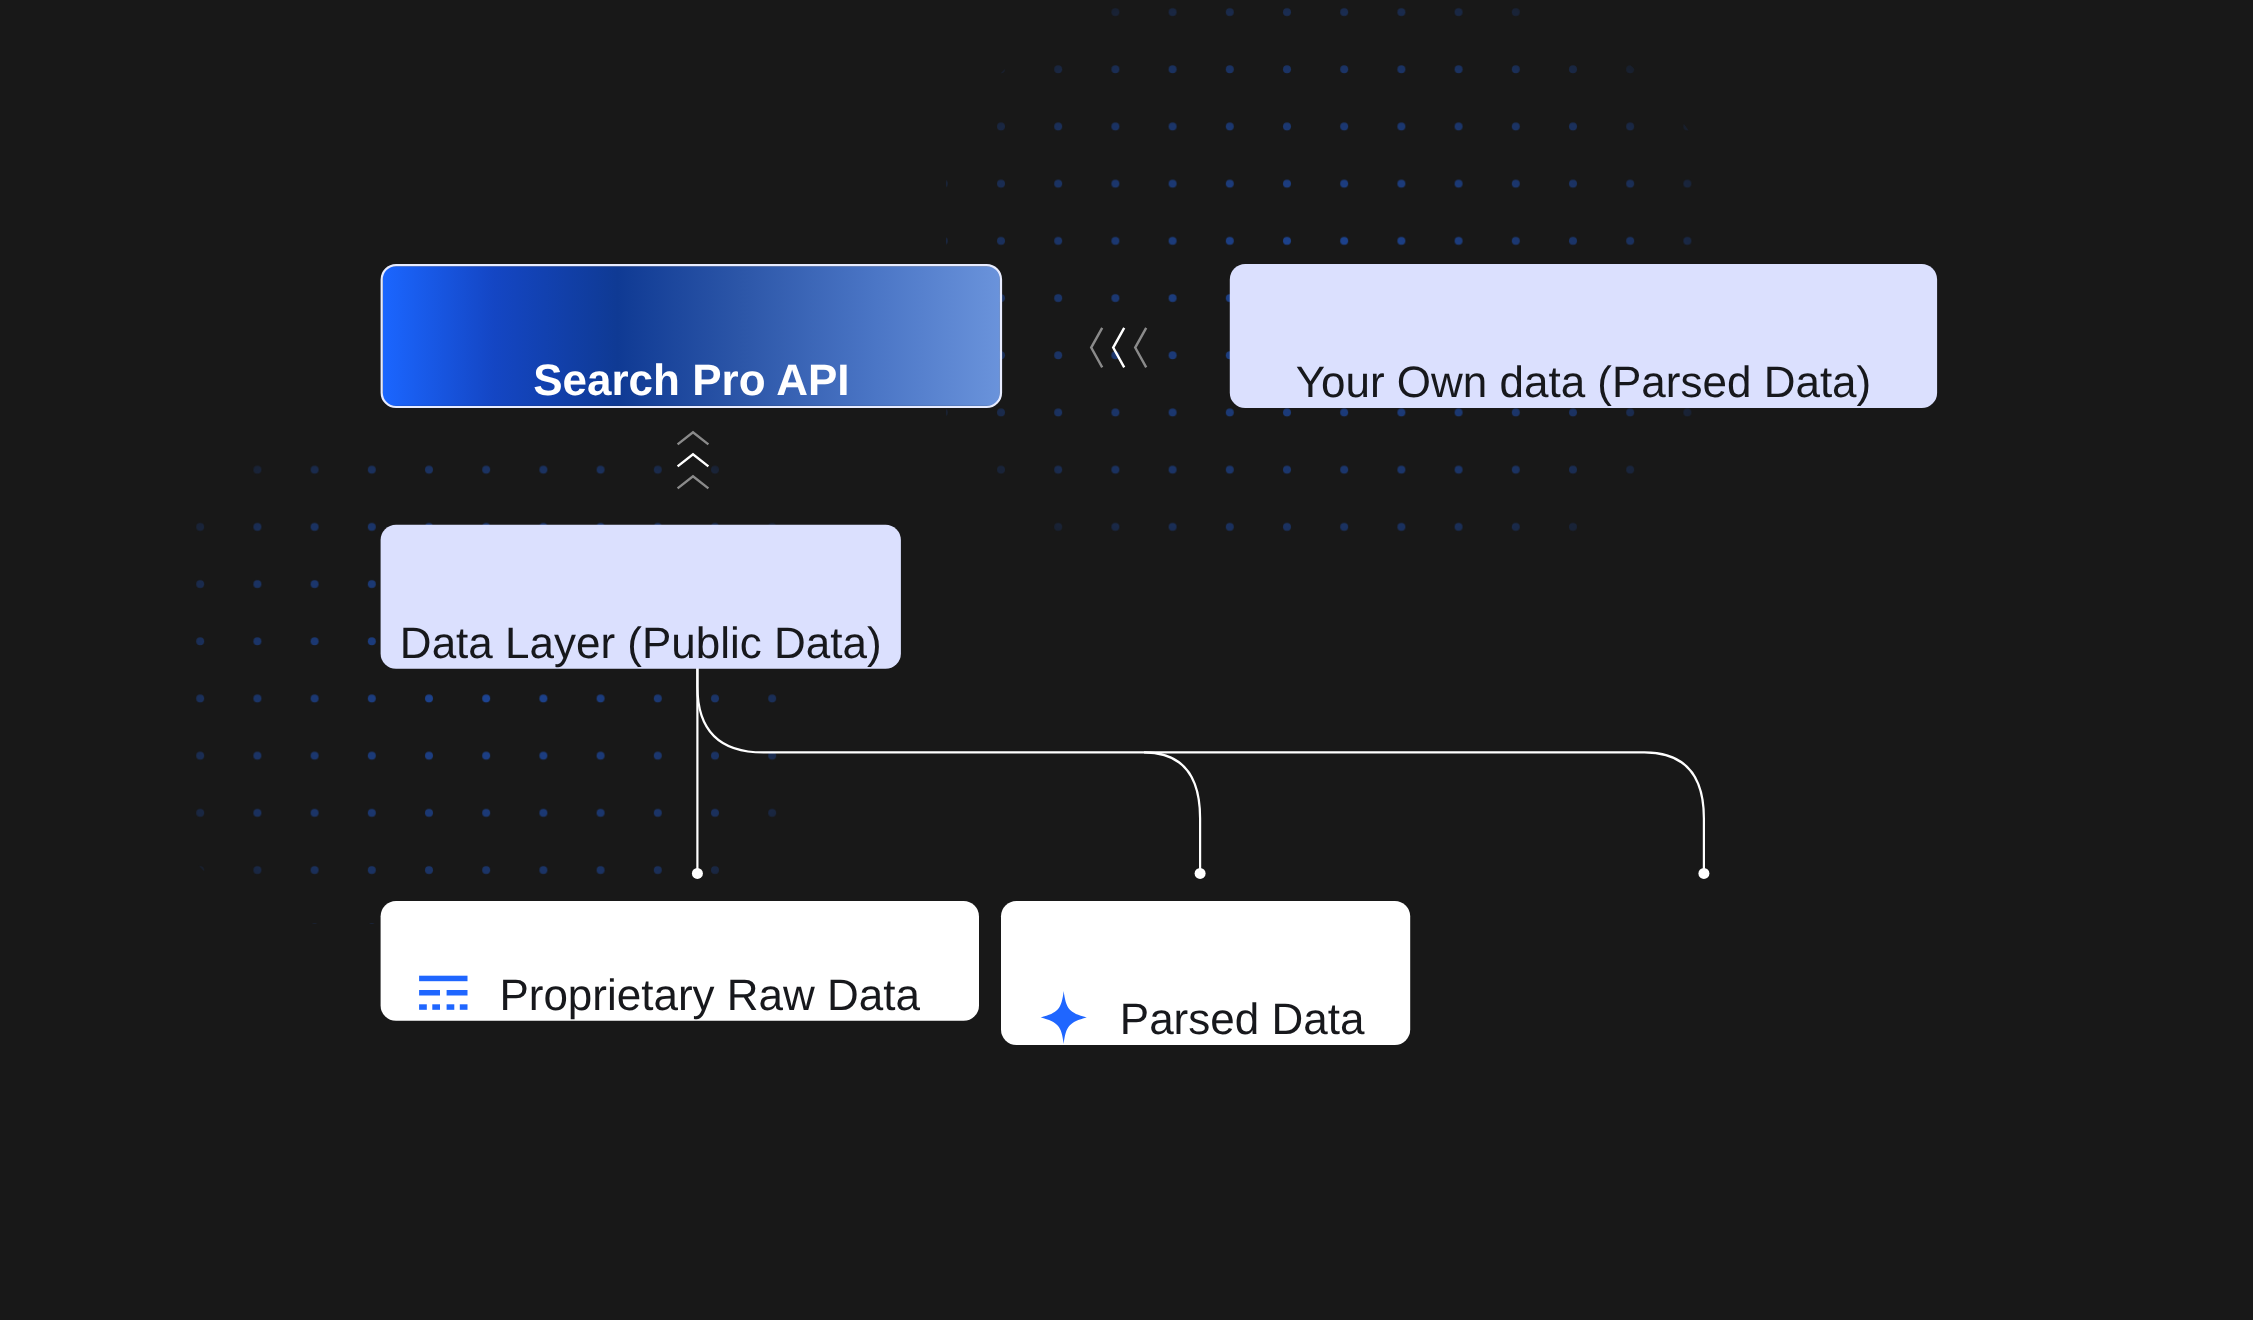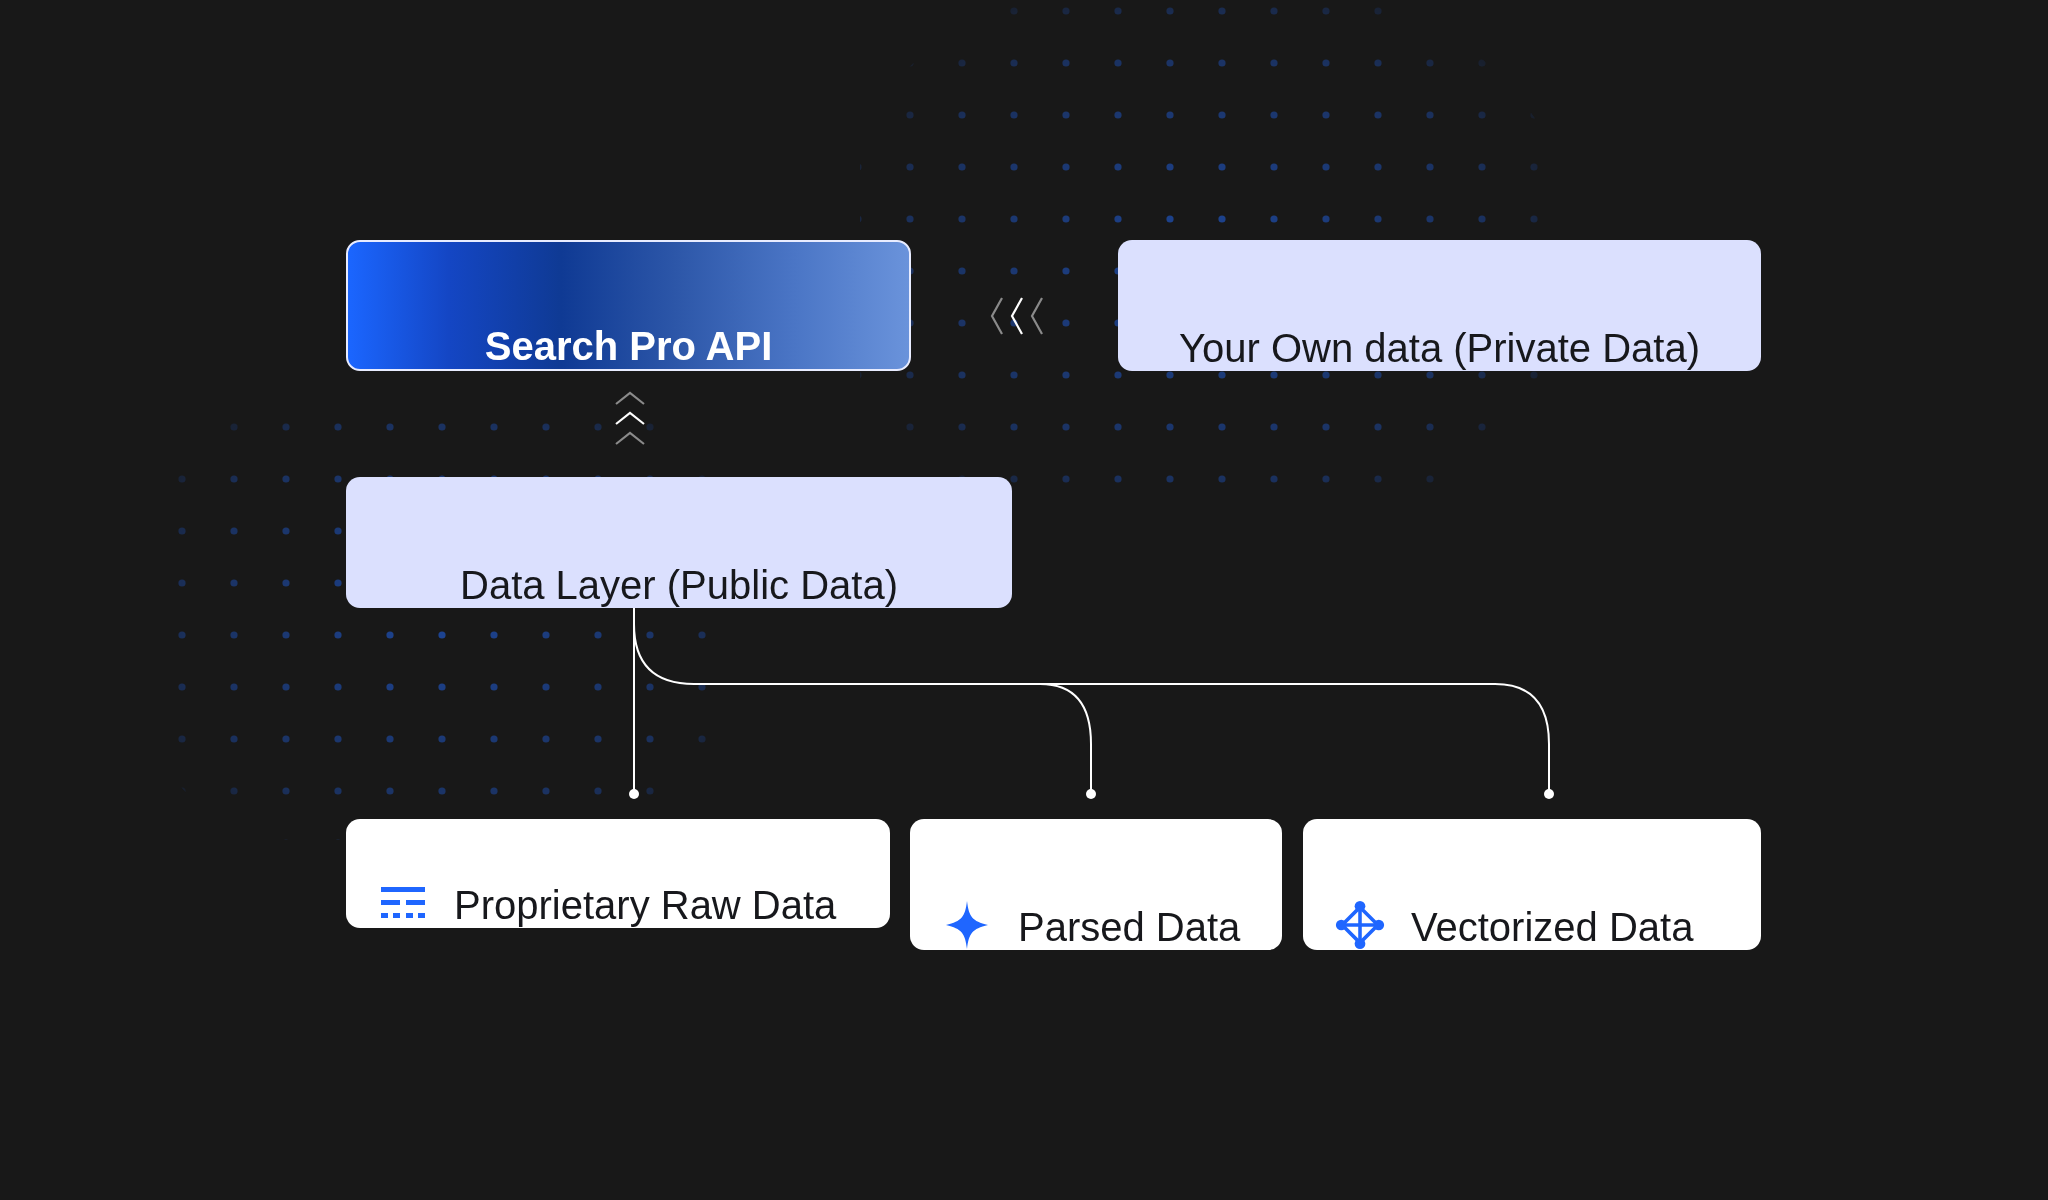--- a/index.html
+++ b/index.html
@@ -78,24 +78,24 @@
       <polyline points="38,6 28,24 38,42" stroke="#ffffff"></polyline>
       <polyline points="58,6 48,24 58,42" stroke="#8a8a8a"></polyline>
     </g>
   </svg>
 
   <div class="node primary" style="left:346px; top:240px; width:565px; height:131px;">
     <span>Search Pro API</span>
   </div>
 
   <div class="node soft" style="left:1118px; top:240px; width:643px; height:131px;">
-    <span>Your Own data (Private Data)</span>
+    <span>Your Own data (Parsed Data)</span>
   </div>
 
-  <div class="node soft" style="left:346px; top:477px; width:666px; height:131px;">
+  <div class="node soft" style="left:346px; top:477px; width:473px; height:131px;">
     <span>Data Layer (Public Data)</span>
   </div>
 
   <div class="node card" style="left:346px; top:819px; width:544px; height:109px;">
     <span class="icon">
       <svg viewBox="0 0 50 50">
         <rect x="3" y="9" width="44" height="5" fill="#1f66ff"></rect>
         <rect x="3" y="22" width="19" height="5" fill="#1f66ff"></rect>
         <rect x="28" y="22" width="19" height="5" fill="#1f66ff"></rect>
         <rect x="3" y="35" width="7" height="5" fill="#1f66ff"></rect>
@@ -109,32 +109,14 @@
 
   <div class="node card" style="left:910px; top:819px; width:372px; height:131px;">
     <span class="icon">
       <svg viewBox="0 0 50 50">
         <path d="M25 1 C27 17 30 21 46 25 C30 29 27 33 25 49 C23 33 20 29 4 25 C20 21 23 17 25 1 Z" fill="#1f66ff"></path>
       </svg>
     </span>
     <span>Parsed Data</span>
   </div>
 
-  <div class="node card" style="left:1303px; top:819px; width:458px; height:131px;">
-    <span class="icon">
-      <svg viewBox="0 0 56 56">
-        <g stroke="#1f66ff" stroke-width="4" fill="none">
-          <polygon points="28,8 48,28 28,48 8,28"></polygon>
-          <line x1="28" y1="8" x2="28" y2="48"></line>
-          <line x1="8" y1="28" x2="48" y2="28"></line>
-        </g>
-        <g fill="#1f66ff">
-          <circle cx="28" cy="7" r="6"></circle>
-          <circle cx="49" cy="28" r="6"></circle>
-          <circle cx="28" cy="49" r="6"></circle>
-          <circle cx="7" cy="28" r="6"></circle>
-        </g>
-      </svg>
-    </span>
-    <span>Vectorized Data</span>
-  </div>
 
 </div>
 
 </body></html>

